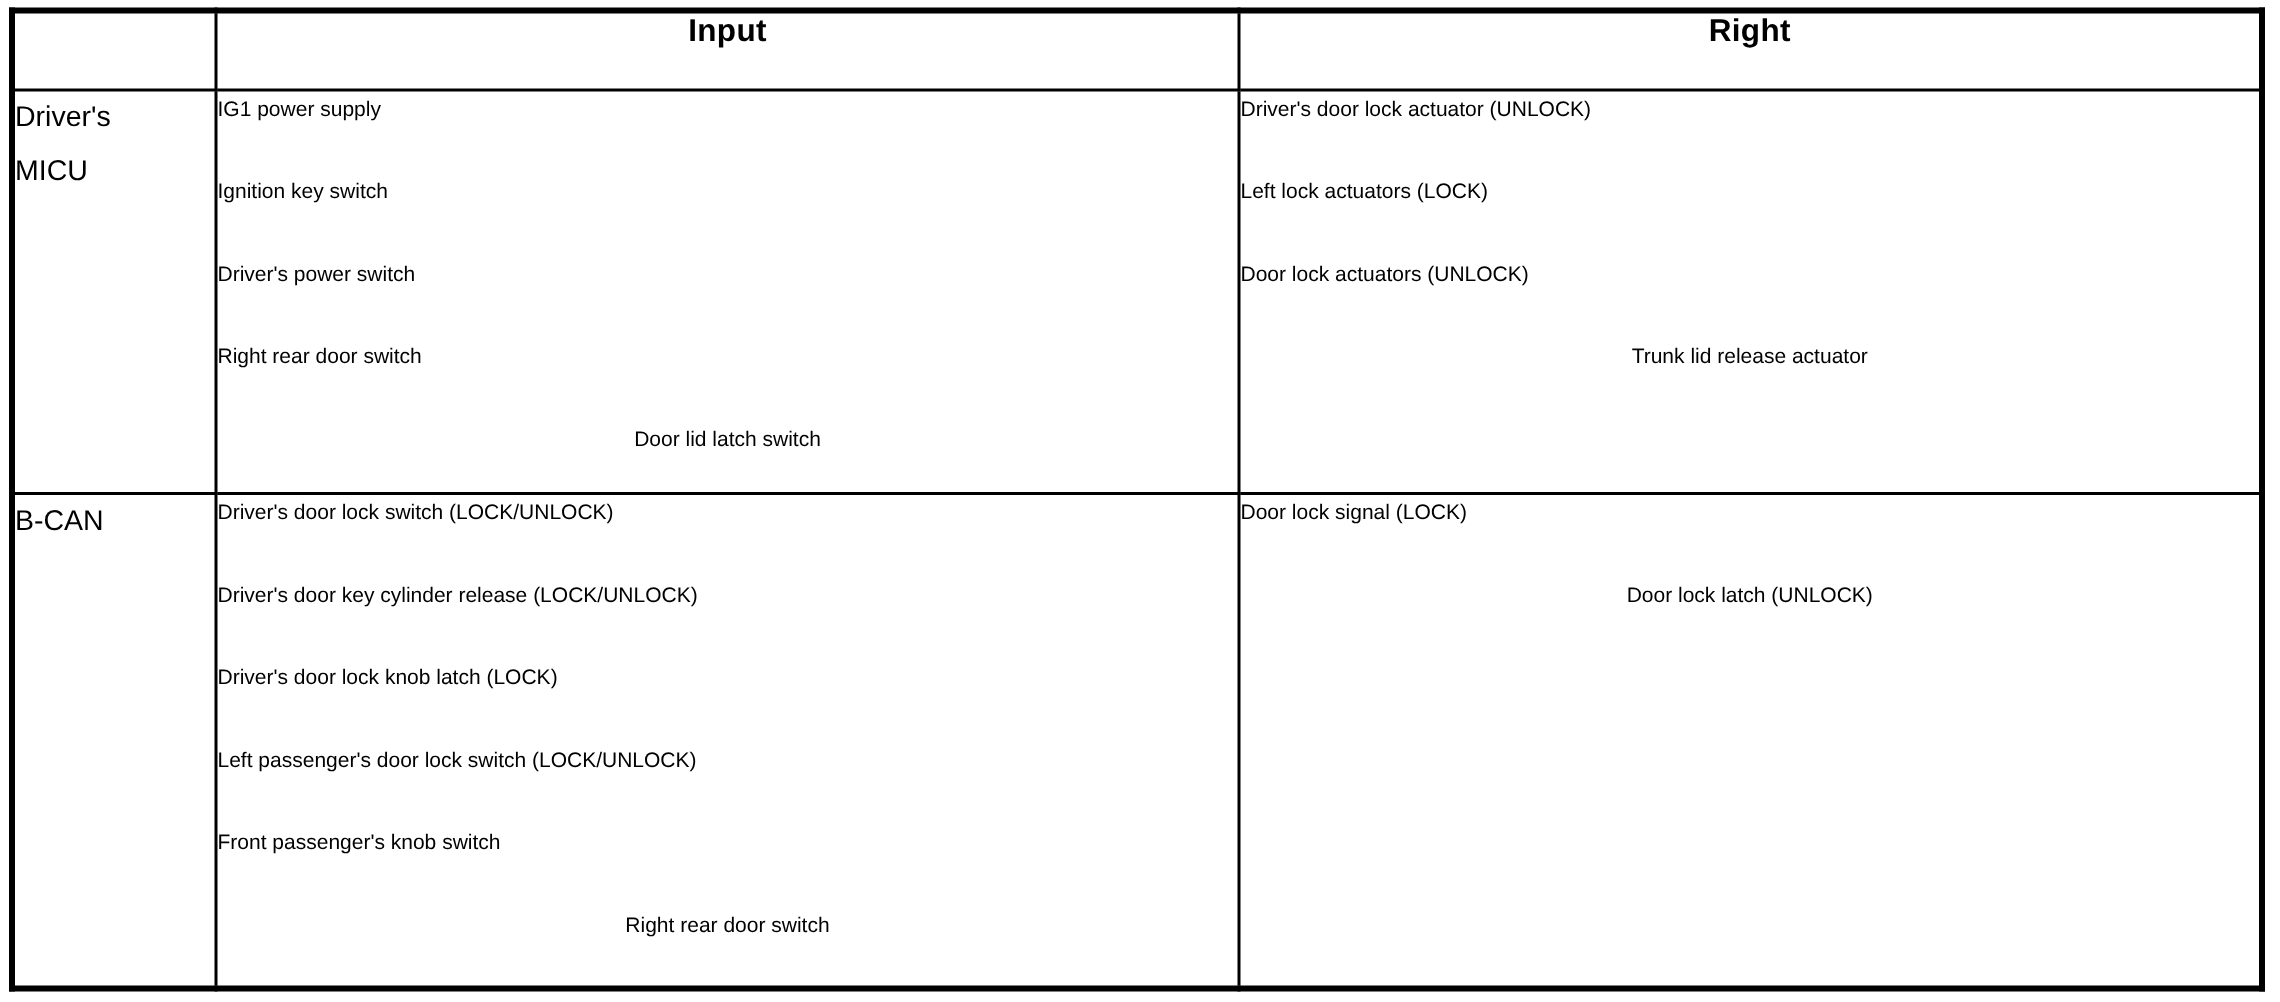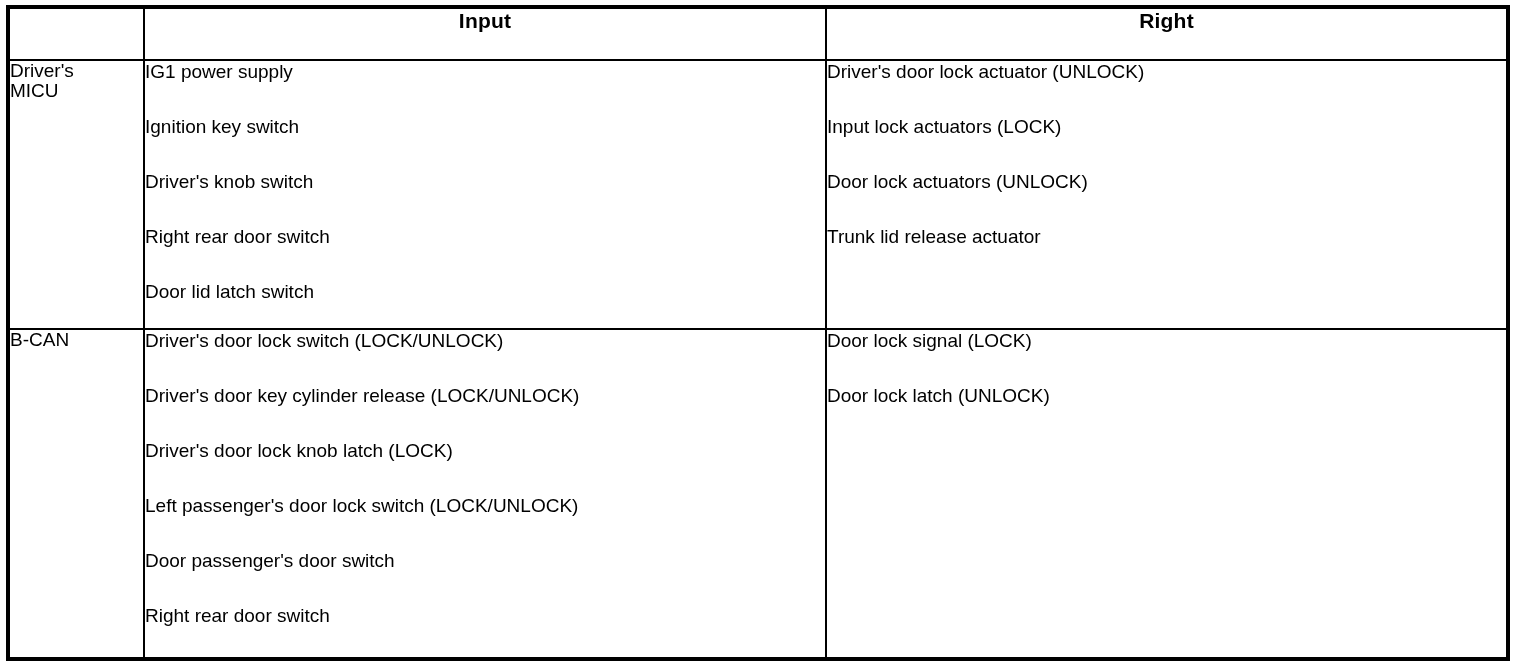--- a/index.html
+++ b/index.html
@@ -53,44 +53,45 @@
     letter-spacing: 0.2px;
   }
 
   thead th.blank-head {
     border-left: none;
   }
 
   td.sys-cell {
     padding: 16px 0 0 12px;
     font-size: 19px;
-    line-height: 20px;
+    line-height: 36px;
     white-space: pre-line;
   }
 
   td.list-cell {
     padding: 14px 0 0 14px;
     font-size: 19px;
   }
 
   ul.item-list {
     list-style: none;
     margin: 0;
     padding: 0;
   }
 
   ul.item-list li {
-    font-size: 19px;
+    font-size: 14px;
     line-height: 22px;
     margin: 0 0 33px 0;
     white-space: nowrap;
   }
 
   ul.item-list li:last-child {
     margin-bottom: 0;
+    text-align: center;
   }
 </style>
 </head>
 <body>
 
 <div class="table-wrap">
   <table class="spec-table">
     <colgroup>
       <col class="c-sys">
       <col class="c-in">
@@ -105,44 +106,44 @@
     </thead>
     <tbody>
 
       <tr>
         <td class="sys-cell">Driver's
 MICU</td>
         <td class="list-cell">
           <ul class="item-list">
             <li>IG1 power supply</li>
             <li>Ignition key switch</li>
-            <li>Driver's knob switch</li>
+            <li>Driver's power switch</li>
             <li>Right rear door switch</li>
             <li>Door lid latch switch</li>
           </ul>
         </td>
         <td class="list-cell">
           <ul class="item-list">
             <li>Driver's door lock actuator (UNLOCK)</li>
-            <li>Input lock actuators (LOCK)</li>
+            <li>Left lock actuators (LOCK)</li>
             <li>Door lock actuators (UNLOCK)</li>
             <li>Trunk lid release actuator</li>
           </ul>
         </td>
       </tr>
 
       <tr>
         <td class="sys-cell">B-CAN</td>
         <td class="list-cell">
           <ul class="item-list">
             <li>Driver's door lock switch (LOCK/UNLOCK)</li>
             <li>Driver's door key cylinder release (LOCK/UNLOCK)</li>
             <li>Driver's door lock knob latch (LOCK)</li>
             <li>Left passenger's door lock switch (LOCK/UNLOCK)</li>
-            <li>Door passenger's door switch</li>
+            <li>Front passenger's knob switch</li>
             <li>Right rear door switch</li>
           </ul>
         </td>
         <td class="list-cell">
           <ul class="item-list">
             <li>Door lock signal (LOCK)</li>
             <li>Door lock latch (UNLOCK)</li>
           </ul>
         </td>
       </tr>

